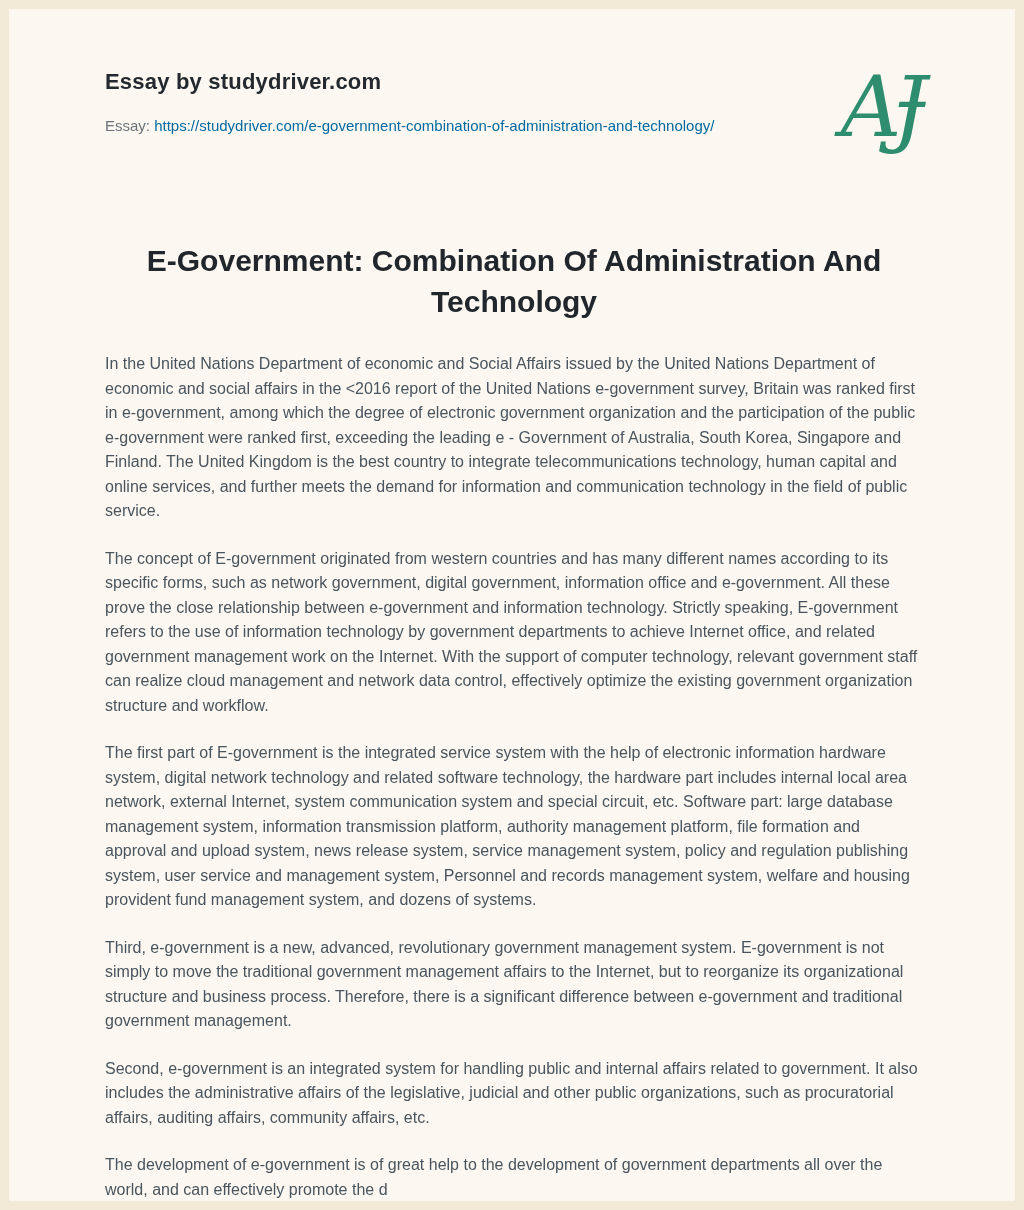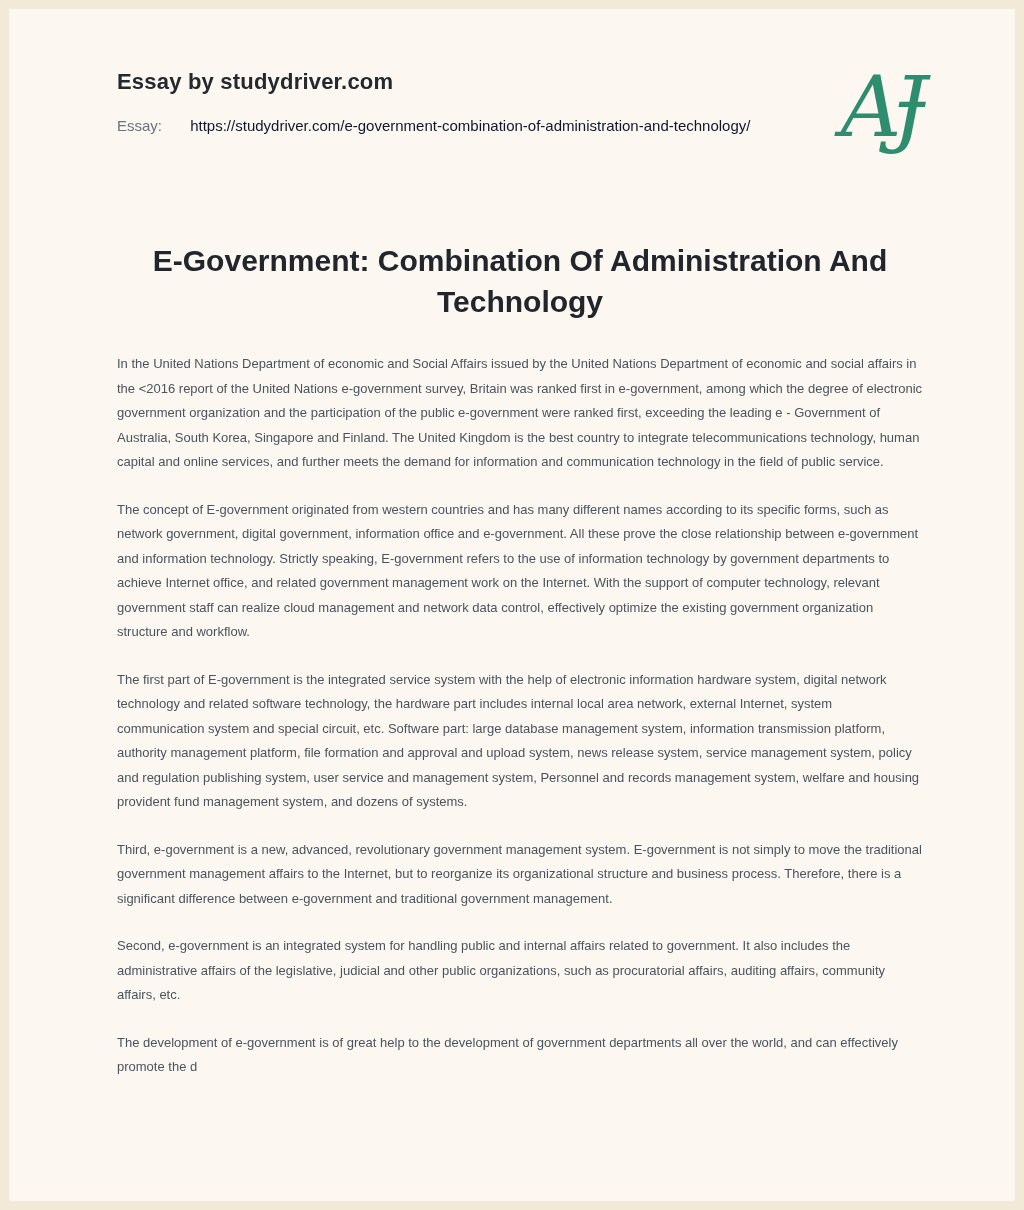--- a/index.html
+++ b/index.html
@@ -10,21 +10,20 @@
   }
   .page {
     position: relative;
     width: 1024px;
     height: 1210px;
     margin: 0 auto;
     background: #fcf8f1;
     box-sizing: border-box;
     border: 9px solid #f2e9d7;
     overflow: hidden;
-    padding-left: 12px;
   }
   .content {
     position: relative;
     padding: 60px 92px 0 96px;
   }
   
   .doc-header { position: relative; }
   .doc-title {
     margin: 0;
     font-size: 22px;
@@ -33,24 +32,23 @@
     letter-spacing: 0.2px;
   }
   .source {
     margin: 18px 0 0 0;
     max-width: 640px;
     font-size: 15px;
     line-height: 25px;
     color: #6a737c;
   }
   .source a {
-    color: #0f172a;
+    color: #0369a1;
     text-decoration: none;
     cursor: pointer;
-    margin-left: 24px;
   }
   .logo {
     position: absolute;
     top: -4px;
     right: 4px;
     font-family: "DejaVu Serif", serif;
     font-style: italic;
     font-size: 84px;
     line-height: 1;
     color: #2f8d6f;
@@ -62,21 +60,21 @@
   .article-title {
     margin: 102px 0 30px 0;
     font-size: 30px;
     line-height: 41px;
     font-weight: 700;
     color: #20262c;
     text-align: center;
   }
   .article-body p {
     margin: 0 0 23px 0;
-    font-size: 13px;
+    font-size: 16px;
     line-height: 24.5px;
     color: #49545e;
   }
 </style>
 </head>
 <body>
 
 <div class="page">
   <div class="content">
 

